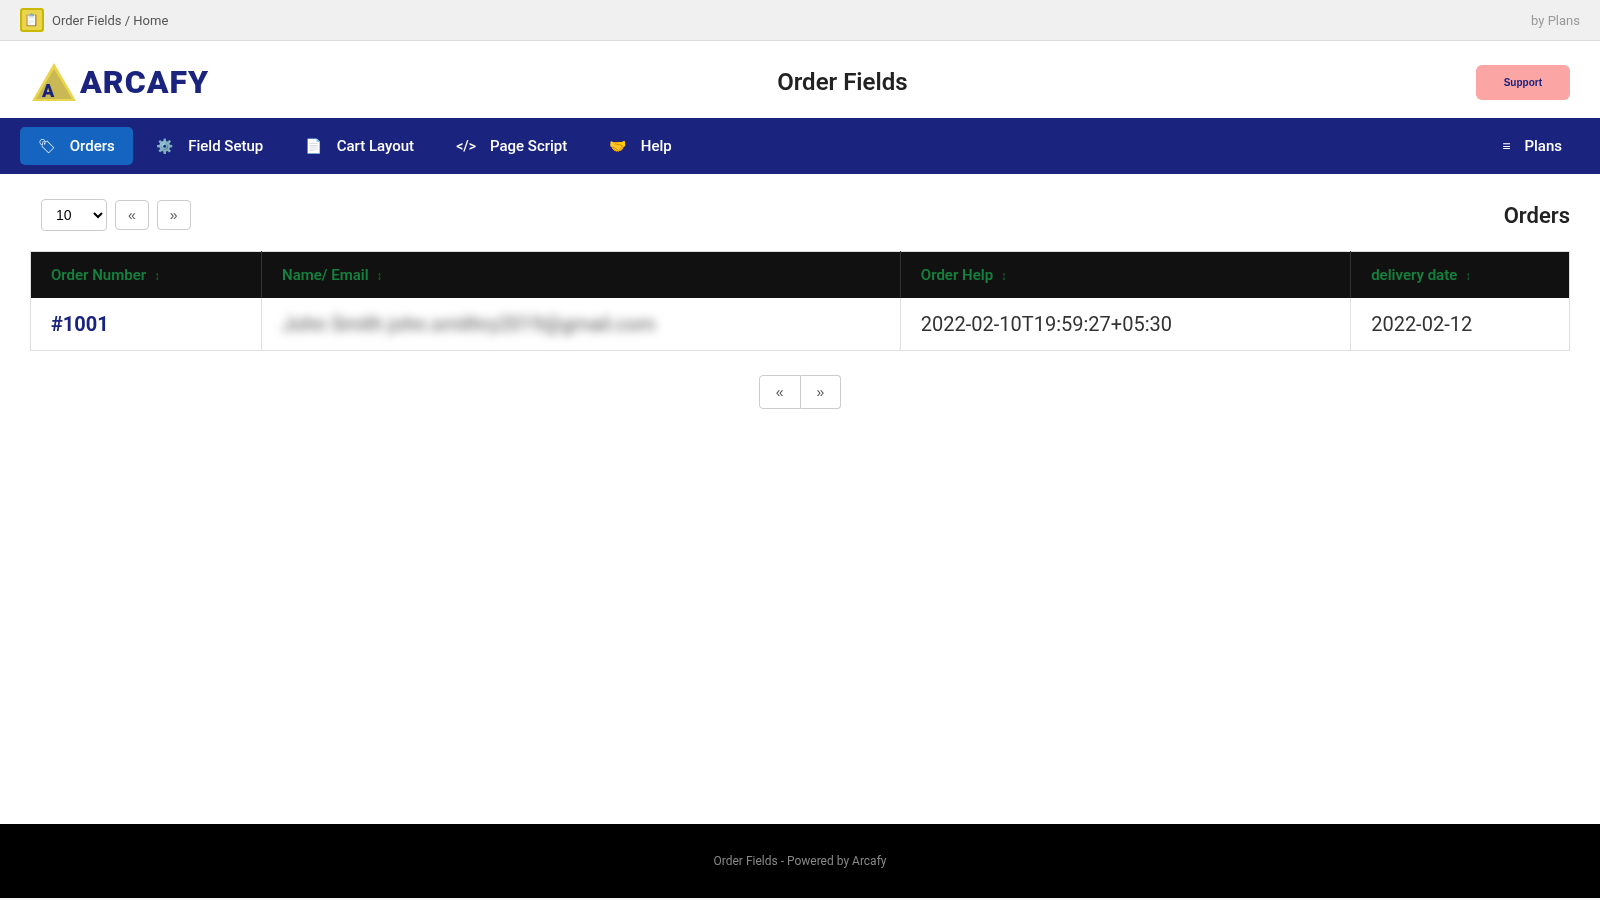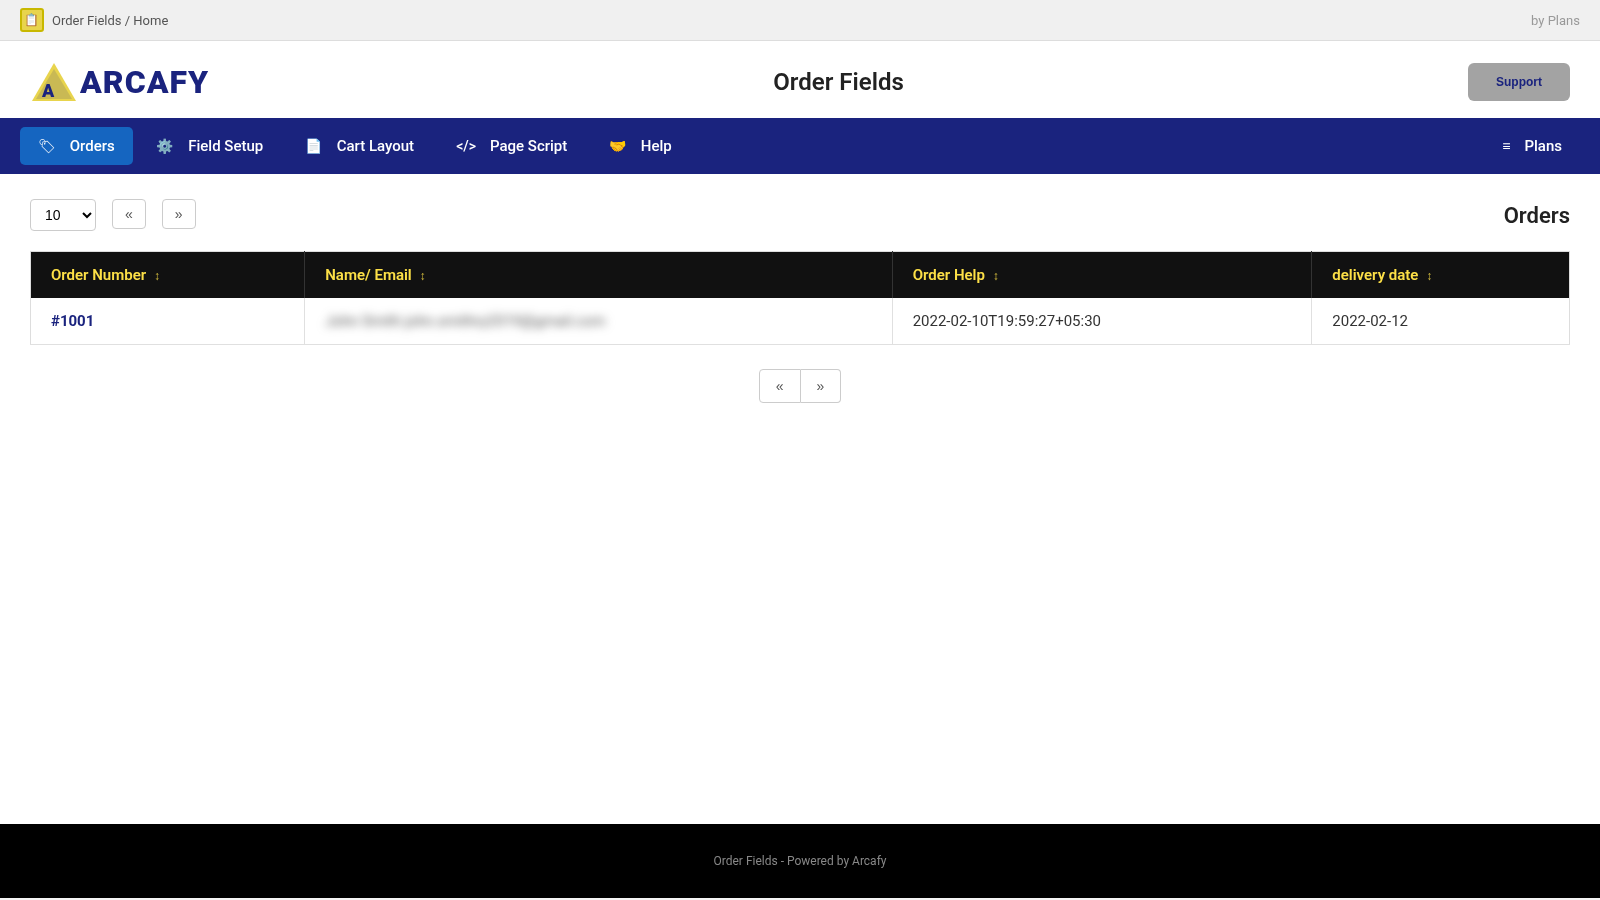--- a/index.html
+++ b/index.html
@@ -62,25 +62,25 @@
       gap: 4px;
     }
     .page-title-center {
       font-size: 24px;
       font-weight: 600;
       color: #222;
       text-align: center;
       flex: 1;
     }
     .support-btn {
-      background: #a3a3a3;
+      background: #fca5a5;
       color: #1a237e;
       border: none;
       padding: 12px 28px;
-      font-size: 12px;
+      font-size: 10px;
       font-weight: 700;
       border-radius: 6px;
       cursor: pointer;
     }
 
     
     .nav-bar {
       background: #1a237e;
       padding: 0 20px;
       display: flex;
@@ -127,22 +127,23 @@
 
     
     .orders-toolbar {
       display: flex;
       align-items: center;
       justify-content: space-between;
       margin-bottom: 20px;
     }
     .toolbar-left {
       display: flex;
-      align-items: flex-start;
-      gap: 16px;
+      align-items: center;
+      gap: 8px;
+      margin-left: 11px;
     }
     .per-page-select {
       border: 1px solid #ccc;
       border-radius: 4px;
       padding: 6px 10px;
       font-size: 14px;
       background: #fff;
       cursor: pointer;
       min-width: 65px;
     }
@@ -196,39 +197,39 @@
     }
 
     
     .orders-table {
       width: 100%;
       border-collapse: collapse;
       border: 1px solid #ddd;
     }
     .orders-table thead tr {
       background: #111;
-      color: #fde047;
+      color: #15803d;
     }
     .orders-table th {
       padding: 14px 20px;
       text-align: left;
       font-size: 15px;
       font-weight: 600;
       border-right: 1px solid #333;
     }
     .orders-table th:last-child {
       border-right: none;
     }
     .orders-table tbody tr {
       background: #fff;
       border-bottom: 1px solid #e0e0e0;
     }
     .orders-table td {
       padding: 14px 20px;
-      font-size: 15px;
+      font-size: 20px;
       border-right: 1px solid #e0e0e0;
     }
     .orders-table td:last-child {
       border-right: none;
     }
     .order-number-link {
       color: #1a237e;
       font-weight: 700;
       text-decoration: none;
       cursor: pointer;

